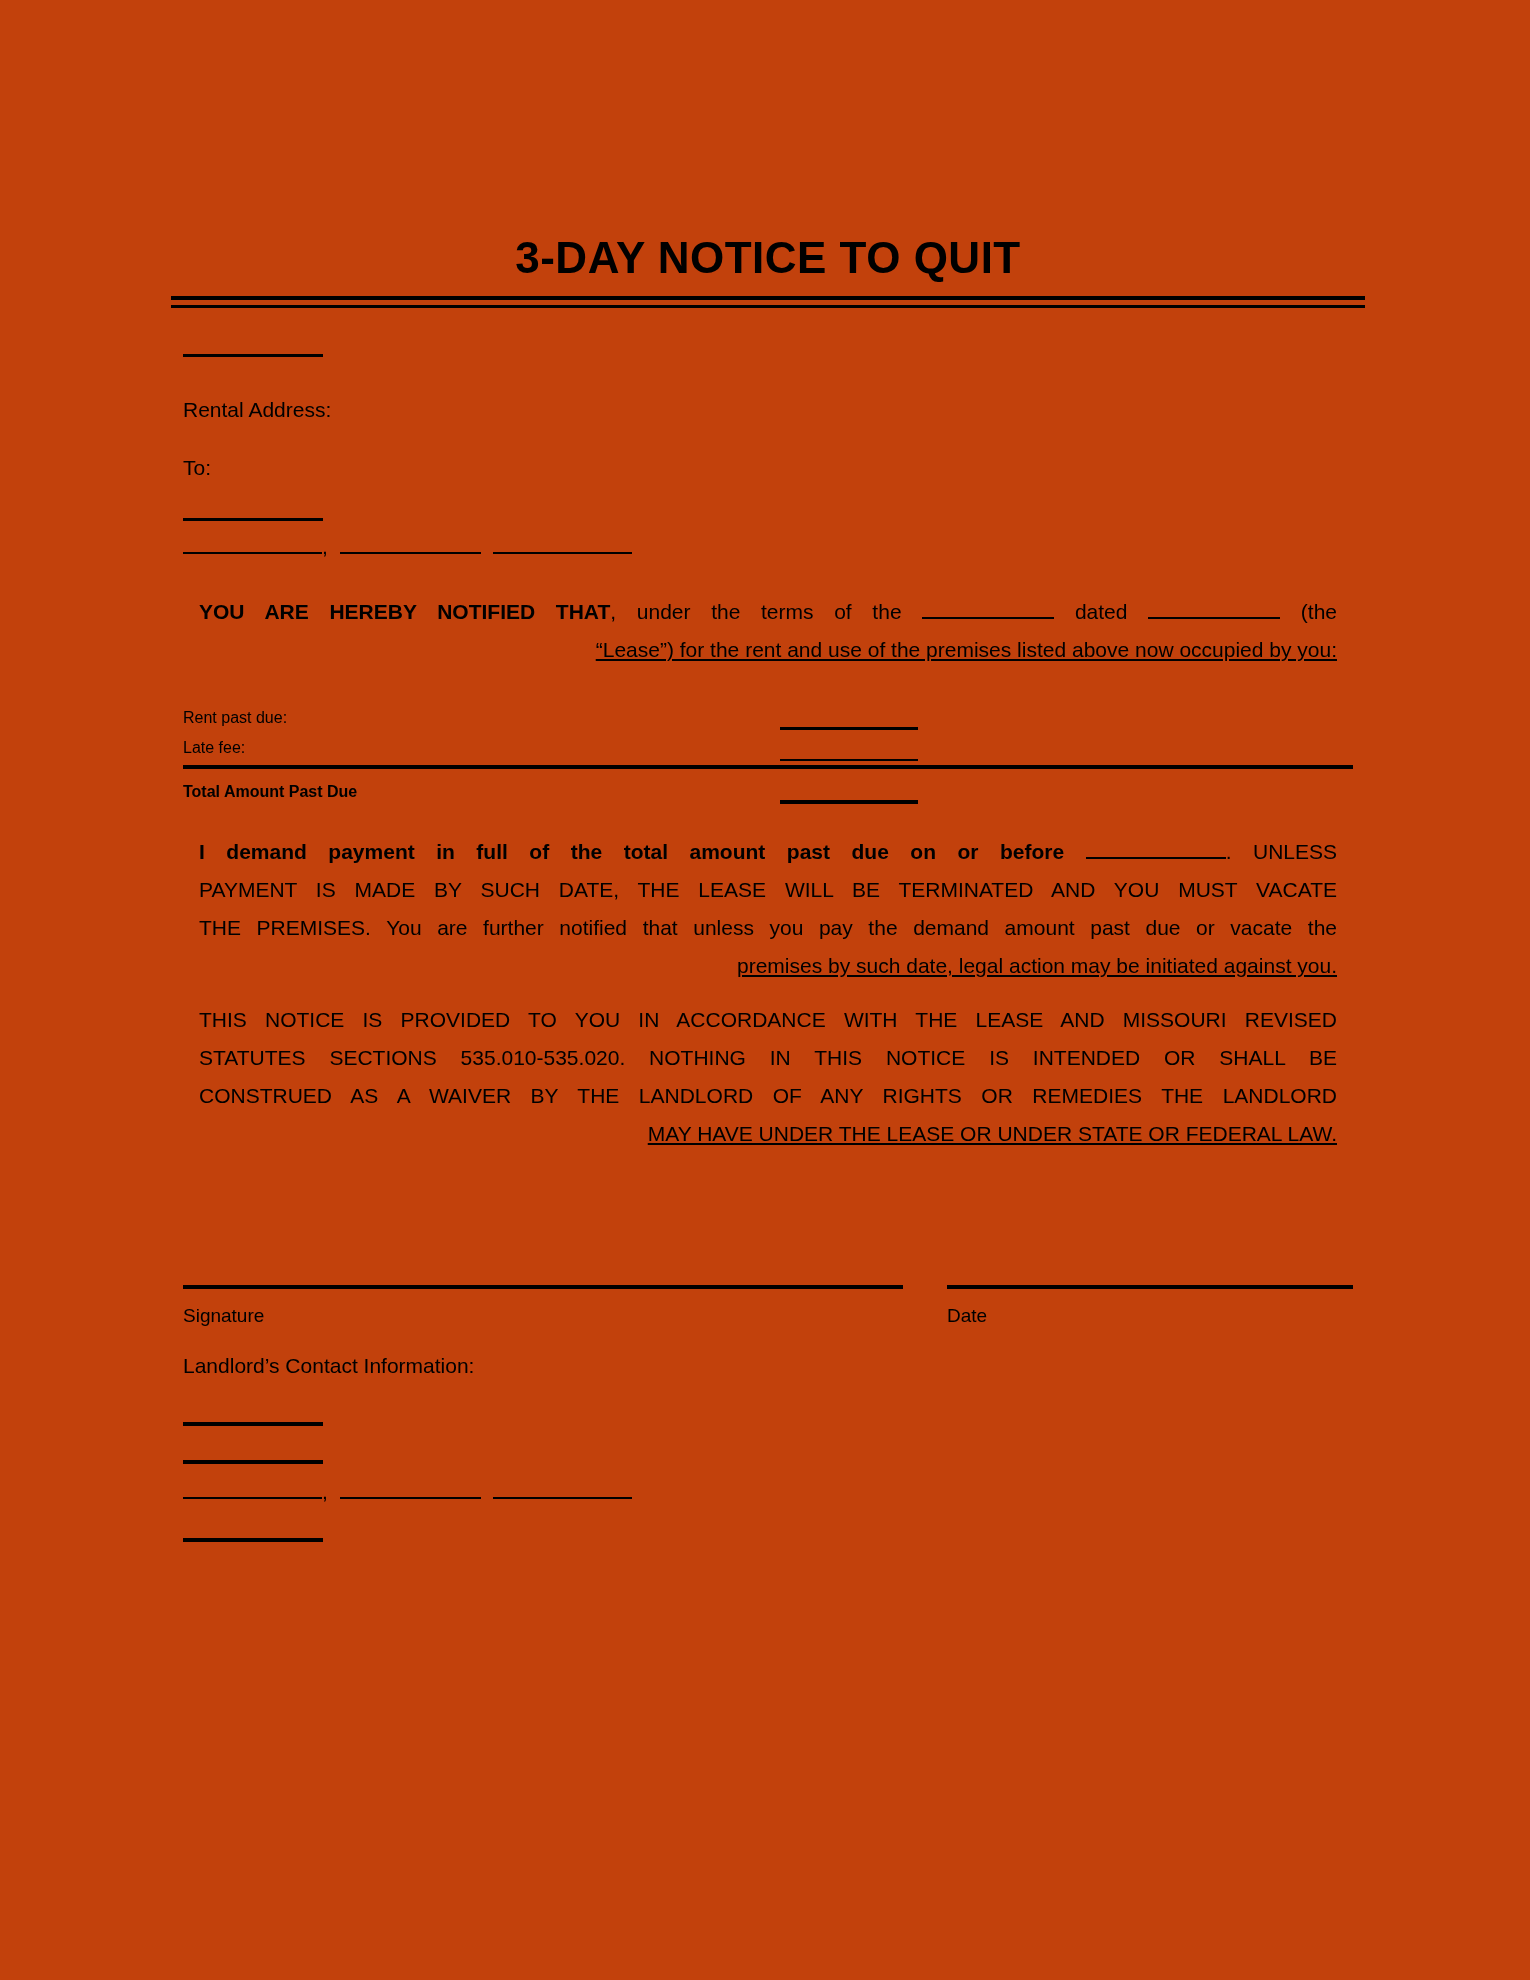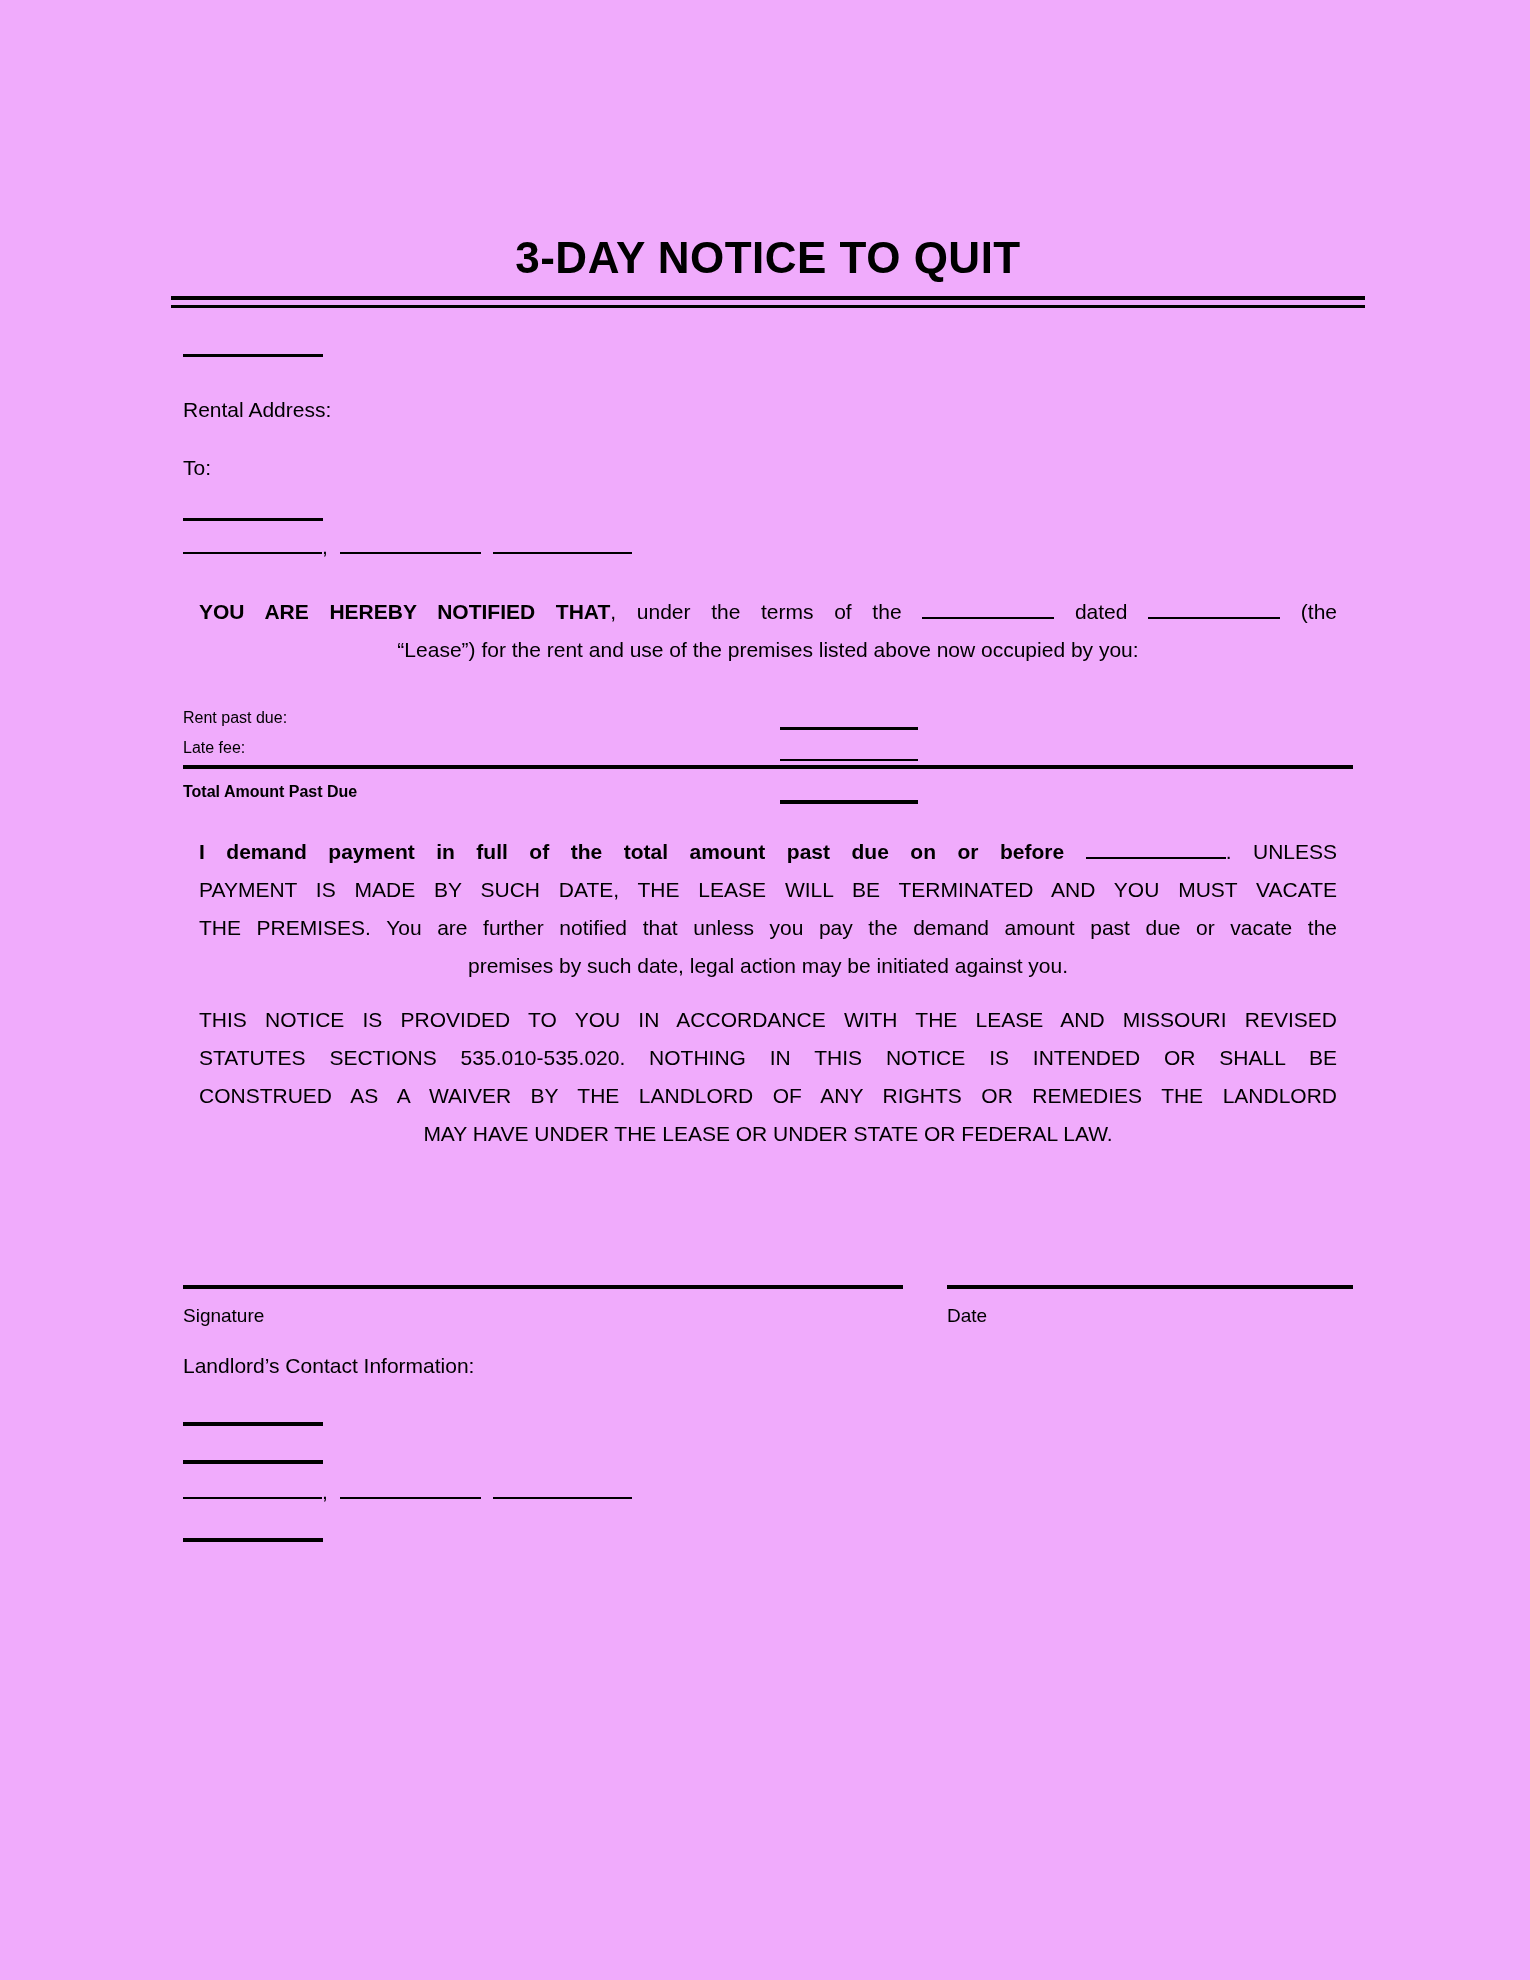--- a/index.html
+++ b/index.html
@@ -1,19 +1,19 @@
 <!DOCTYPE html>
 <html><head>
 <meta charset="utf-8">
 <style>
   html,body{margin:0;padding:0;background:#e8e8e8;}
   .sheet{
     position:relative;
     width:1530px;height:1980px;
-    background:#f0abfc;color:#000000;
+    background:#c2410c;color:#000000;
     font-family:"Liberation Sans","DejaVu Sans",sans-serif;
     overflow:hidden;
   }
   .content{padding:234px 177px 0 183px;}
 
   h1.title{
     margin:0;font-size:44px;line-height:48px;font-weight:bold;
     text-align:center;letter-spacing:.5px;
   }
   .title-rule{
@@ -30,21 +30,21 @@
   .rental-label{margin-top:39px;}
   .addr-blank{margin-top:36px;}
 
   .comma-row{margin-top:16px;font-size:21px;line-height:20px;height:20px;}
   .cblank{display:inline-block;width:139px;height:14px;border-bottom:2px solid #000;}
   .cblank.c2{width:141px;margin-left:12px;}
   .cblank.c3{width:139px;margin-left:12px;}
 
   .para{margin:16px;font-size:21px;}
   .jline{text-align:justify;text-align-last:justify;line-height:38px;}
-  .lline{text-align:center;line-height:38px;}
+  .lline{text-align:right;line-height:38px;text-decoration:underline;}
   .p1{margin-top:36px;}
   .p2{margin-top:20px;}
   .p3{margin-top:26px;}
   .p4{margin-top:14px;}
   .b{font-weight:bold;}
   .iblank{display:inline-block;width:132px;height:17px;border-bottom:2px solid #000;}
   .iblank.wide{width:140px;}
 
   .amounts{margin-top:34px;font-size:16px;}
   .amount-row{position:relative;height:30px;line-height:30px;}

